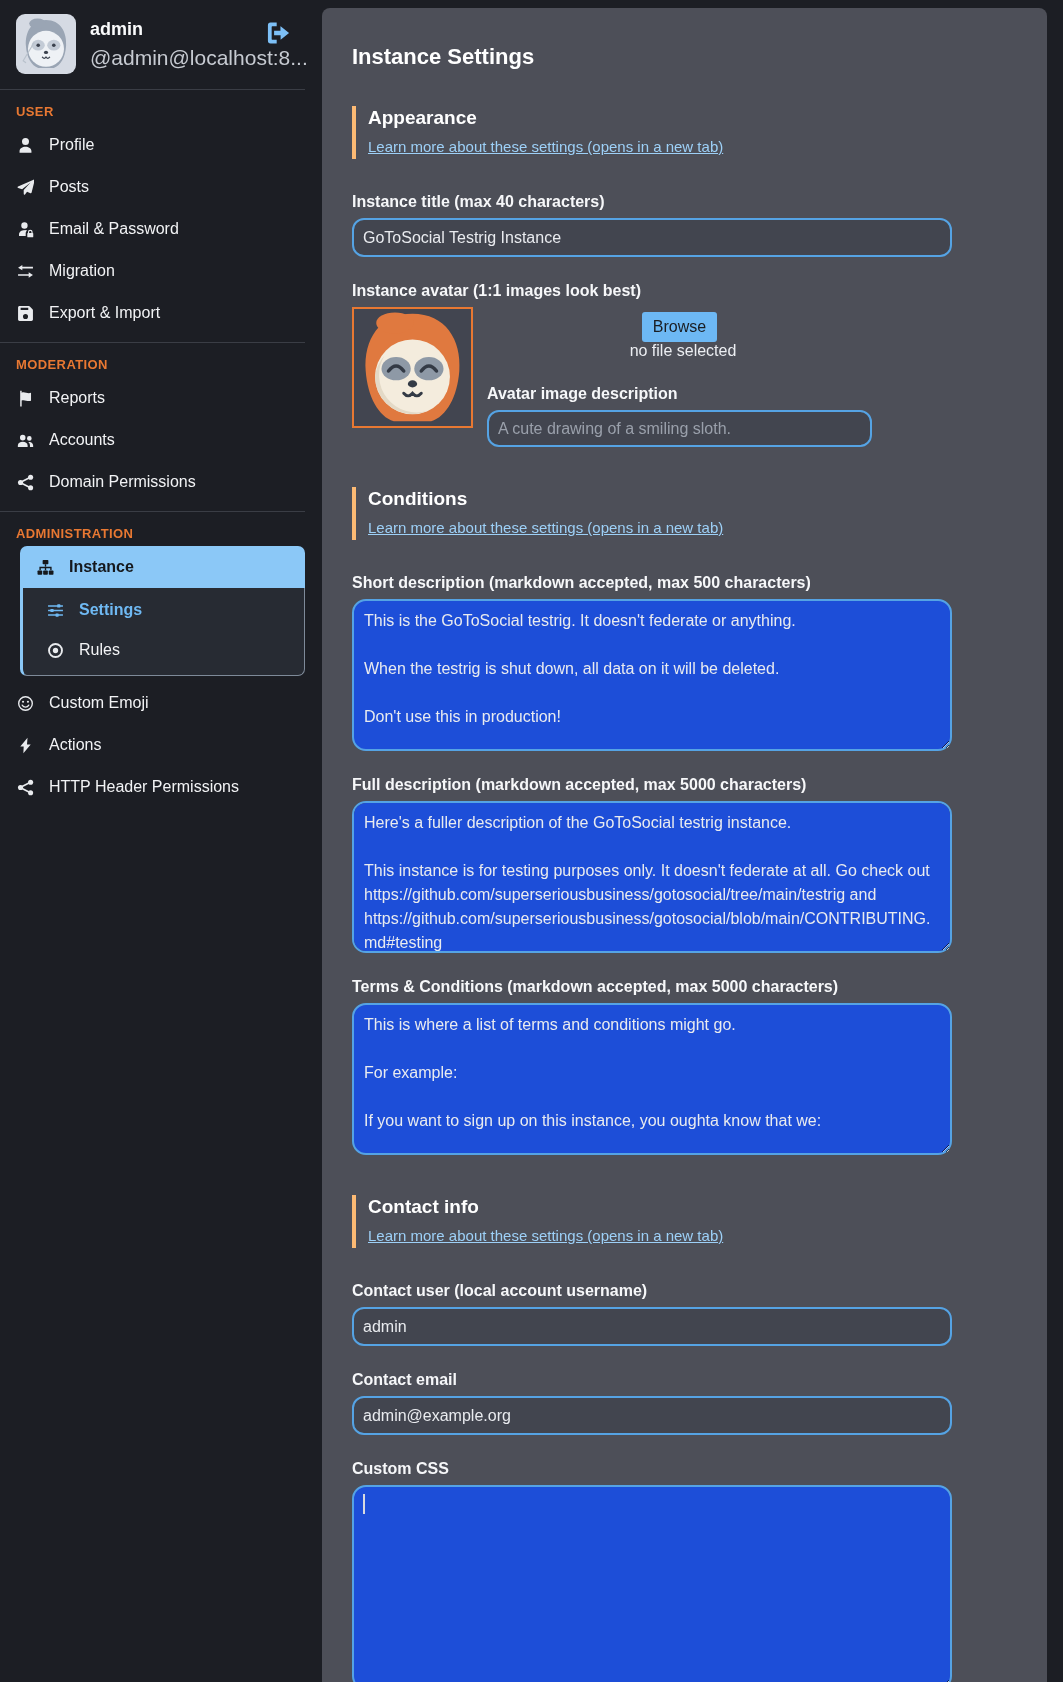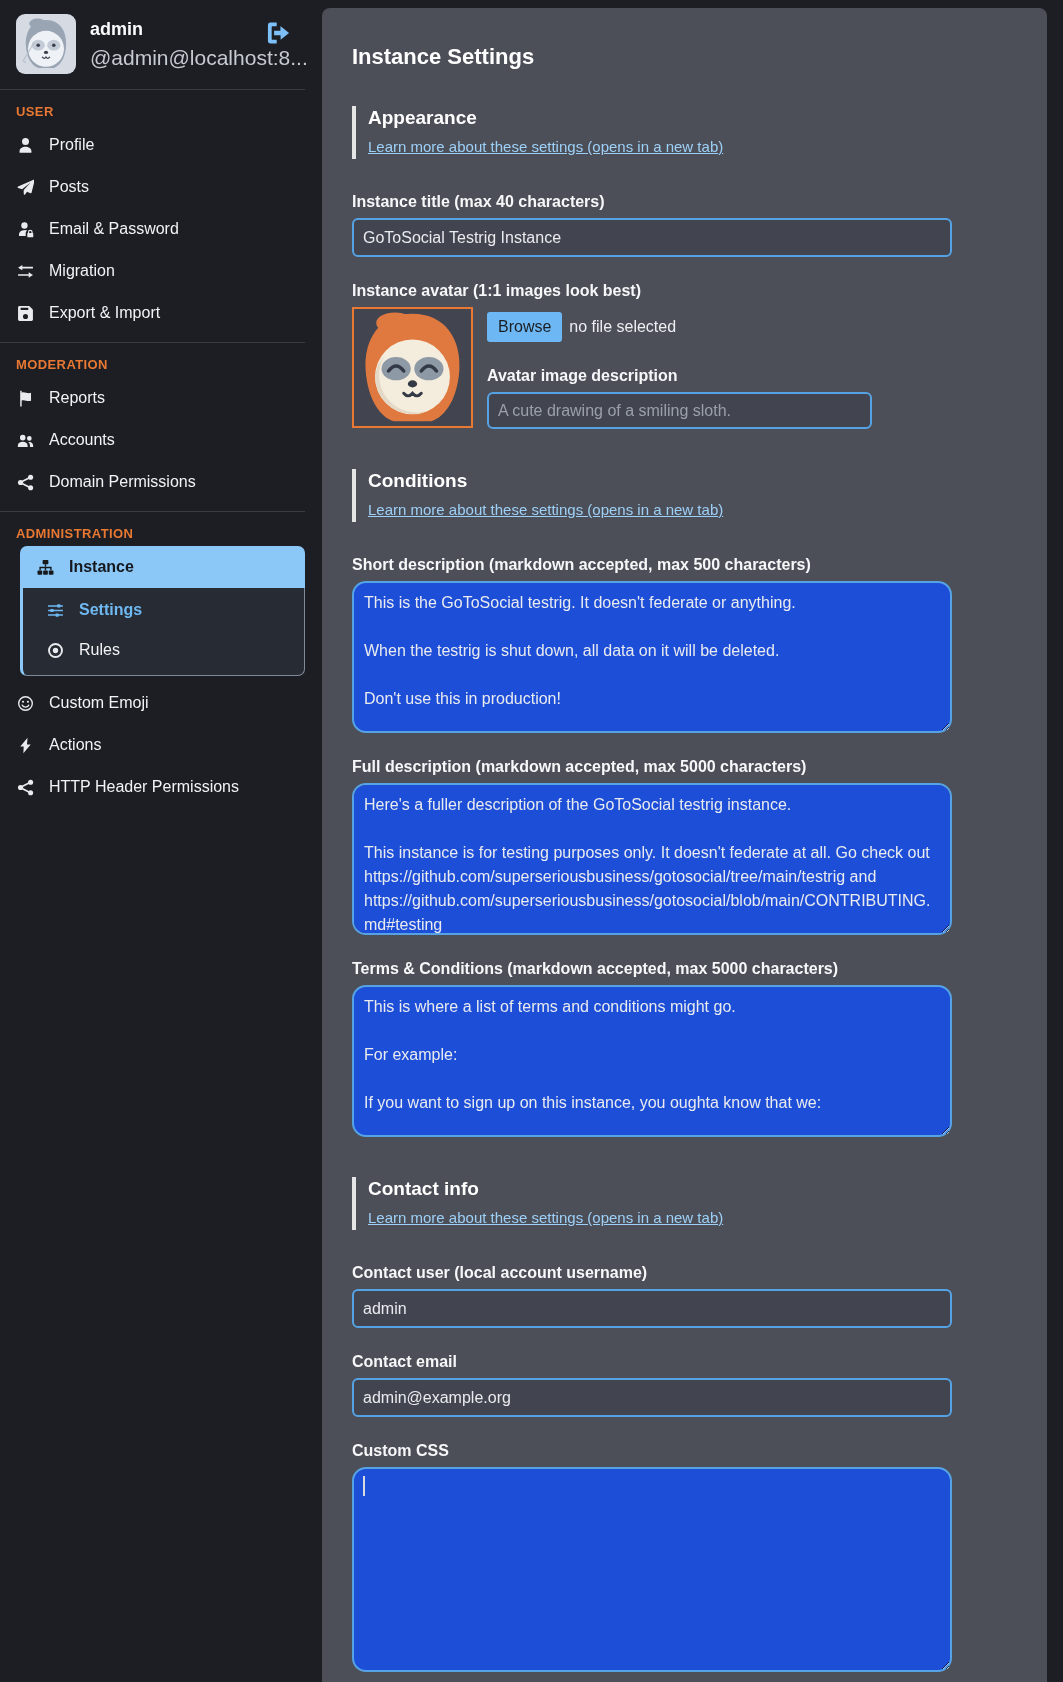--- a/index.html
+++ b/index.html
@@ -60,30 +60,30 @@
   .panel {
     flex: 1;
     margin: 8px 16px 14px 17px;
     background: #4d4f58;
     border-radius: 8px;
     padding: 30px 30px 34px 30px;
     min-height: 1660px;
   }
   h1 { font-size: 22px; color: #ffffff; margin: 6px 0 36px 0; }
 
-  .section-head { border-left: 4px solid #e5e5e5; padding: 1px 0 3px 12px; margin: 40px 0 34px 0; }
+  .section-head { border-left: 4px solid #fdba74; padding: 1px 0 3px 12px; margin: 40px 0 34px 0; }
   .section-head.first { margin-top: 0; }
   .section-head h2 { font-size: 19px; color: #ffffff; margin-bottom: 9px; }
   .learn-link { color: #9dd0f7; font-size: 15px; text-decoration: underline; cursor: pointer; }
 
   .form-group { margin-bottom: 25px; }
   .field-label { display: block; font-weight: bold; font-size: 16px; color: #f6f7f9; margin-bottom: 7px; }
   .text-input {
     width: 600px; height: 39px;
-    background: #42454f; border: 2px solid #55a3e4; border-radius: 6px;
+    background: #42454f; border: 2px solid #55a3e4; border-radius: 12px;
     color: #e9ebef; font-size: 16px; padding: 0 9px;
     font-family: "Liberation Sans", sans-serif;
     outline: none;
   }
   .text-input::placeholder { color: #9aa0ab; opacity: 1; }
   textarea.text-area {
     width: 600px; height: 152px;
     background: #1d4ed8; border: 2px solid #55a3e4; border-radius: 14px;
     color: #e9ebef; font-size: 16px; line-height: 1.5; padding: 8px 10px;
     font-family: "Liberation Sans", sans-serif;
@@ -98,21 +98,21 @@
     position: absolute; left: 11px; top: 9px; width: 1.5px; height: 20px;
     background: #d7dae0; pointer-events: none;
   }
 
   .avatar-row { display: flex; align-items: flex-start; }
   .instance-avatar {
     width: 121px; height: 121px; border: 2px solid #e87832; flex: 0 0 121px;
   }
   .instance-avatar svg { display: block; width: 100%; height: 100%; }
   .avatar-right { margin-left: 14px; padding-top: 5px; }
-  .browse-row { display: flex; align-items: center; margin-bottom: 25px; }
+  .browse-row { display: flex; align-items: center; margin-bottom: 25px; flex-direction: column; }
   .browse-btn {
     background: #6db8f4; color: #1a1d22; font-size: 16px;
     padding: 6px 11px; border-radius: 3px; border: none; cursor: pointer;
     font-family: "Liberation Sans", sans-serif;
   }
   .file-status { color: #eceef2; font-size: 16px; margin-left: 7px; }
   .desc-input { width: 385px; height: 37px; }
 </style>
 </head>
 <body>

